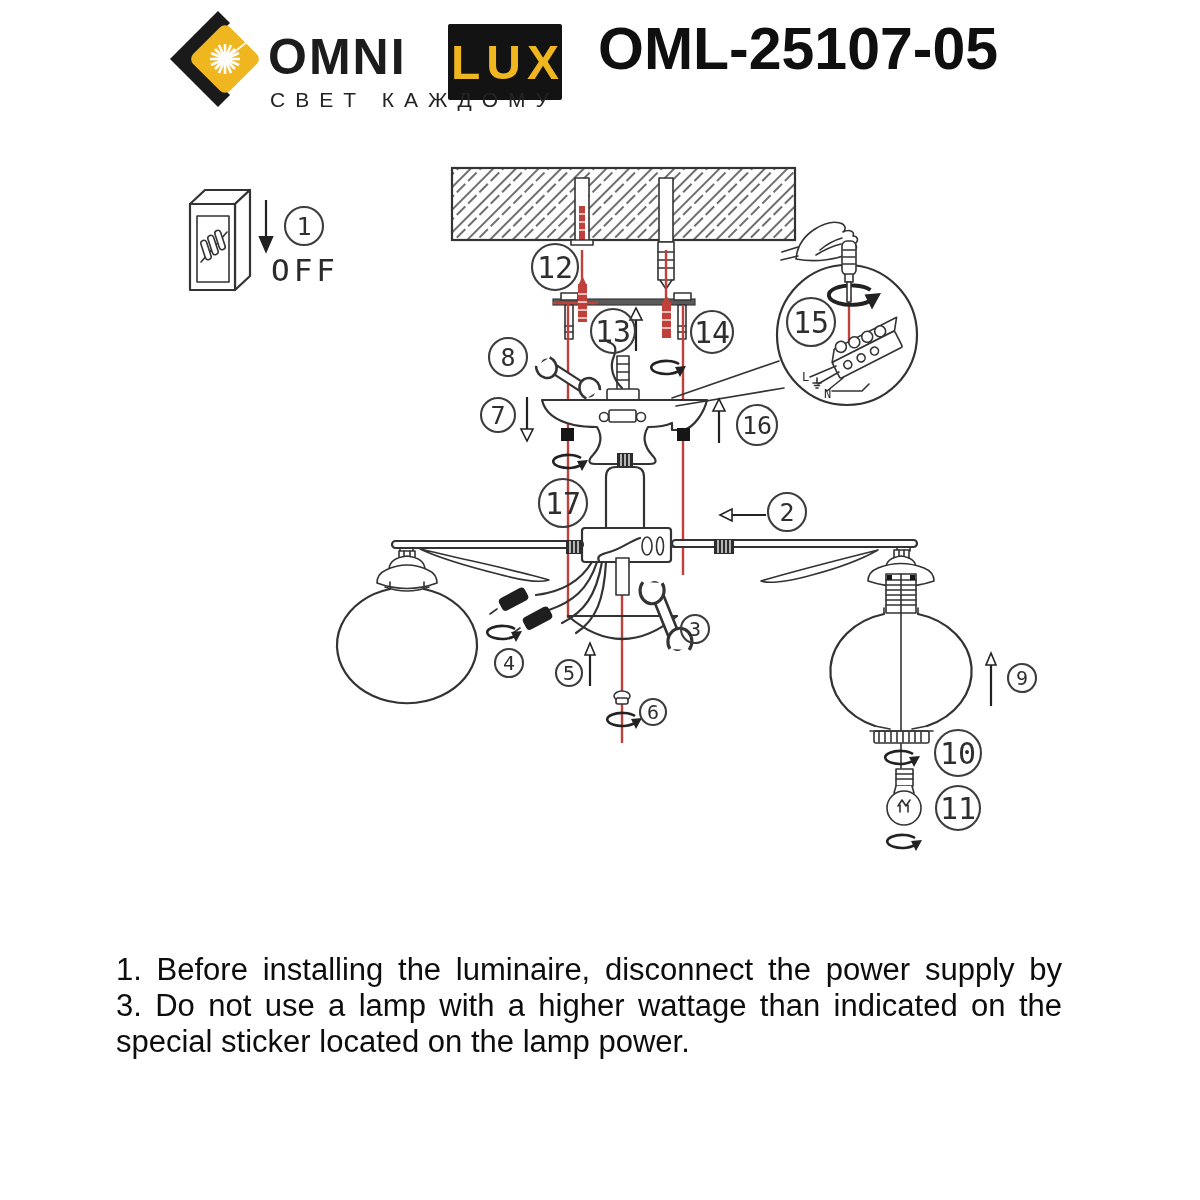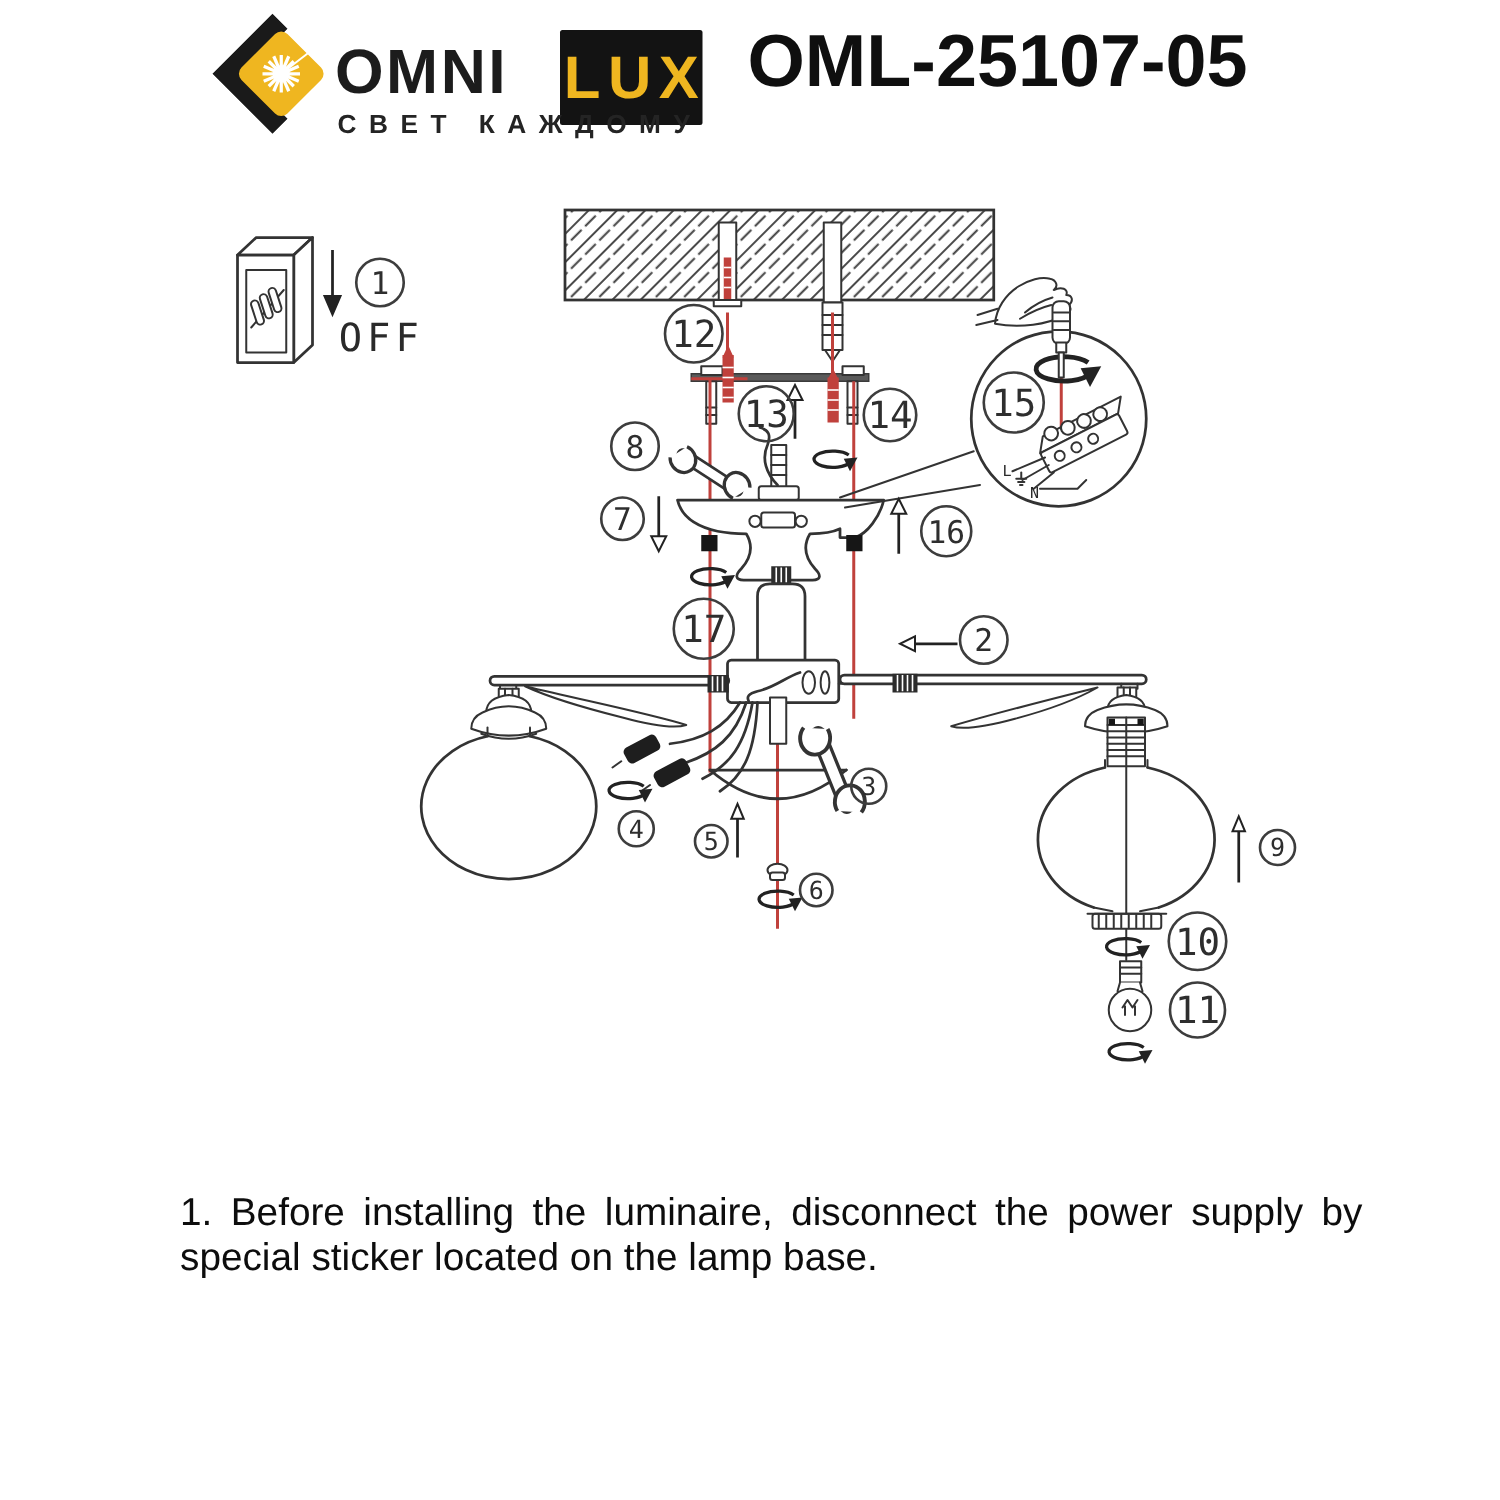--- a/index.html
+++ b/index.html
@@ -5,38 +5,38 @@
   html,body{margin:0;padding:0;background:#ffffff;}
   #page{position:relative;width:1200px;height:1200px;background:#fff;overflow:hidden;
         font-family:"Liberation Sans",sans-serif;color:#111;}
   
   #logo-mark{position:absolute;left:162px;top:8px;width:102px;height:106px;}
   #brand-omni{position:absolute;left:268px;top:26px;font-size:50px;font-weight:700;
               letter-spacing:2px;color:#1c1c1c;line-height:62px;}
   #lux-badge{position:absolute;left:448px;top:24px;width:114px;height:76px;background:#131313;
              display:flex;align-items:center;justify-content:center;border-radius:2px;}
   #lux-badge span{font-size:48px;font-weight:700;letter-spacing:6px;color:#efb620;padding-left:6px;}
-  #brand-tagline{position:absolute;left:270px;top:88px;font-size:21px;font-weight:700;
+  #brand-tagline{position:absolute;left:270px;top:88px;font-size:21px;font-weight:400;
                  letter-spacing:10px;color:#242424;white-space:nowrap;}
   #model-number{position:absolute;left:598px;top:19px;font-size:59px;font-weight:700;
                 color:#0f0f0f;line-height:60px;letter-spacing:0px;}
   
   #diagram-wrap{position:absolute;left:0;top:130px;width:1200px;height:830px;}
   .s{stroke:#333;stroke-width:2.2;fill:none;stroke-linecap:round;stroke-linejoin:round;}
   .sf{stroke:#333;stroke-width:2.2;fill:#fff;stroke-linecap:round;stroke-linejoin:round;}
   .thin{stroke-width:1.6;}
   .red{stroke:#c0413c;stroke-width:2.4;fill:none;}
   .redf{fill:#c0413c;stroke:none;}
   .wt{stroke:#fff;stroke-width:1.3;fill:none;}
   .callout-num{font-family:"DejaVu Sans Mono",monospace;fill:#2e2e2e;}
   circle.callout{fill:none;stroke:#3d3d3d;stroke-width:2.1;}
   .offtext{font-family:"DejaVu Sans Mono",monospace;font-size:31px;letter-spacing:4px;fill:#2a2a2a;}
   .tlabel{font-family:"DejaVu Sans Mono",monospace;font-size:12px;fill:#2a2a2a;}
   
-  #instructions{position:absolute;left:144px;top:952px;width:946px;font-size:31px;
+  #instructions{position:absolute;left:116px;top:952px;width:946px;font-size:31px;
                 line-height:36px;color:#0d0d0d;}
   .ln{white-space:nowrap;}
   .just{white-space:normal;text-align:justify;text-align-last:justify;}
 </style>
 </head>
 <body>
 
 <div id="page">
 
   <div>
@@ -418,16 +418,17 @@
           <g>
             <circle cx="563" cy="503" r="24" class="callout"></circle>
             <text x="563" y="513.8" text-anchor="middle" font-size="30" class="callout-num">17</text>
           </g>
         </g>
   </svg>
   </div>
 
   <div id="instructions">
     <div class="ln just">1. Before installing the luminaire, disconnect the power supply by</div>
-    <div class="ln">special sticker located on the lamp base.</div>
+    <div class="ln just">3. Do not use a lamp with a higher wattage than indicated on the</div>
+    <div class="ln">special sticker located on the lamp power.</div>
   </div>
 
 </div>
 
 </body></html>

